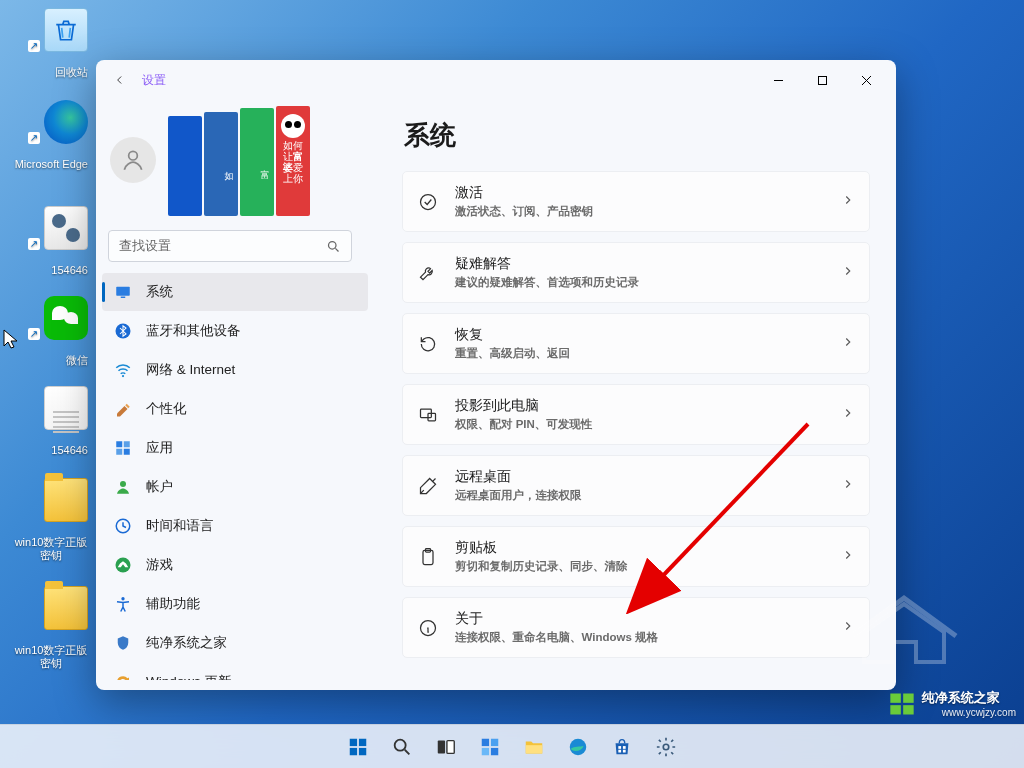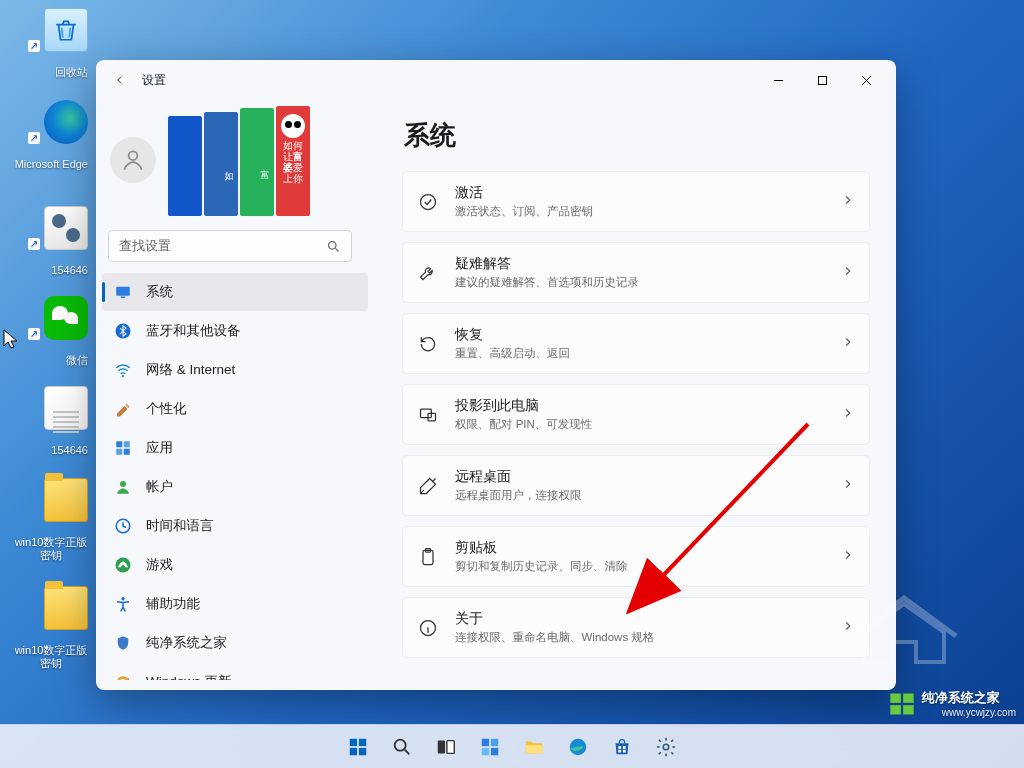--- a/index.html
+++ b/index.html
@@ -26,21 +26,21 @@
 
   
   .taskbar { position: absolute; bottom: 0; left: 0; right: 0; height: 44px; background: rgba(240,244,250,.88); backdrop-filter: blur(10px); display: flex; align-items: center; justify-content: center; gap: 6px; border-top: 1px solid rgba(0,0,0,.08); }
   .tb-item { width: 38px; height: 38px; display: flex; align-items: center; justify-content: center; border-radius: 4px; }
   .tb-item svg { width: 22px; height: 22px; }
 
   
   .window { position: absolute; left: 96px; top: 60px; width: 800px; height: 630px; background: #f6f8fc; border-radius: 8px; box-shadow: 0 12px 40px rgba(0,0,0,.35); display: flex; flex-direction: column; overflow: hidden; }
   .titlebar { height: 40px; display: flex; align-items: center; padding: 0 8px; }
   .back-btn { width: 32px; height: 32px; display:flex;align-items:center;justify-content:center; border-radius:4px; }
-  .titlebar .title { font-size: 12px; color: #0f172a; margin-left: 6px; }
+  .titlebar .title { font-size: 12px; color: #8b5cf6; margin-left: 6px; }
   .win-ctrls { margin-left: auto; display: flex; }
   .win-btn { width: 44px; height: 32px; display:flex;align-items:center;justify-content:center; }
   .win-btn svg { width: 11px; height: 11px; }
 
   .body { flex: 1; display: flex; overflow: hidden; }
   .sidebar { width: 280px; padding: 0 6px 10px 6px; display: flex; flex-direction: column; overflow: hidden; }
   .account { display:flex; align-items:center; gap:12px; padding: 4px 8px 10px 8px; }
   .avatar { width: 46px; height: 46px; border-radius: 50%; background: #e6e6e6; display:flex;align-items:center;justify-content:center; color:#888; }
   .books { width: 150px; height: 112px; position: relative; display:flex; gap:2px; align-items:flex-end; }
   .book { width: 34px; height: 104px; border-radius: 2px; position: relative; font-size: 9px; color:#fff; padding:6px 3px; writing-mode: vertical-rl; text-align:center; }
@@ -59,21 +59,21 @@
   .nav-item.selected::before { content:""; position:absolute; left:0; top:9px; bottom:9px; width:3px; border-radius:2px; background:#0067c0; }
   .nav-item .nico { width:18px; height:18px; display:flex;align-items:center;justify-content:center; }
 
   .main { flex:1; padding: 8px 26px 16px 26px; overflow-y:auto; position:relative; }
   .main::-webkit-scrollbar{width:4px;} .main::-webkit-scrollbar-thumb{background:#c4c8d0;border-radius:2px;}
   .page-title { font-size: 26px; font-weight:600; color:#1b1b1b; margin: 10px 0 18px 2px; }
   .card { background:#fcfcfd; border:1px solid #eceef2; border-radius:5px; padding:12px 14px; margin-bottom:10px; display:flex; align-items:center; gap:16px; }
   .card .cico { width:22px; height:22px; color:#303030; flex-shrink:0; display:flex;align-items:center;justify-content:center;}
   .card .ctext { flex:1; }
   .card .ctitle { font-size:14px; color:#1b1b1b; }
-  .card .cdesc { font-size:11.5px; color:#6b6b6b; margin-top:2px; }
+  .card .cdesc { font-size:11.5px; color:#6b6b6b; margin-top:2px;font-weight:bold; }
   .card .chev { color:#5a5a5a; }
 
   
   .arrow-anno { position:absolute; left:618px; top:414px; width:200px; height:200px; pointer-events:none; }
 
   
   .badge { position:absolute; right:8px; bottom:50px; display:flex; align-items:center; gap:6px; color:#fff; font-size:13px; text-shadow:0 1px 2px rgba(0,0,0,.5); }
   .badge .logo { width:28px; height:28px; }
   .badge .t1{font-weight:600;}
   .badge .t2{font-size:10px;opacity:.9;padding-left:20px;}

